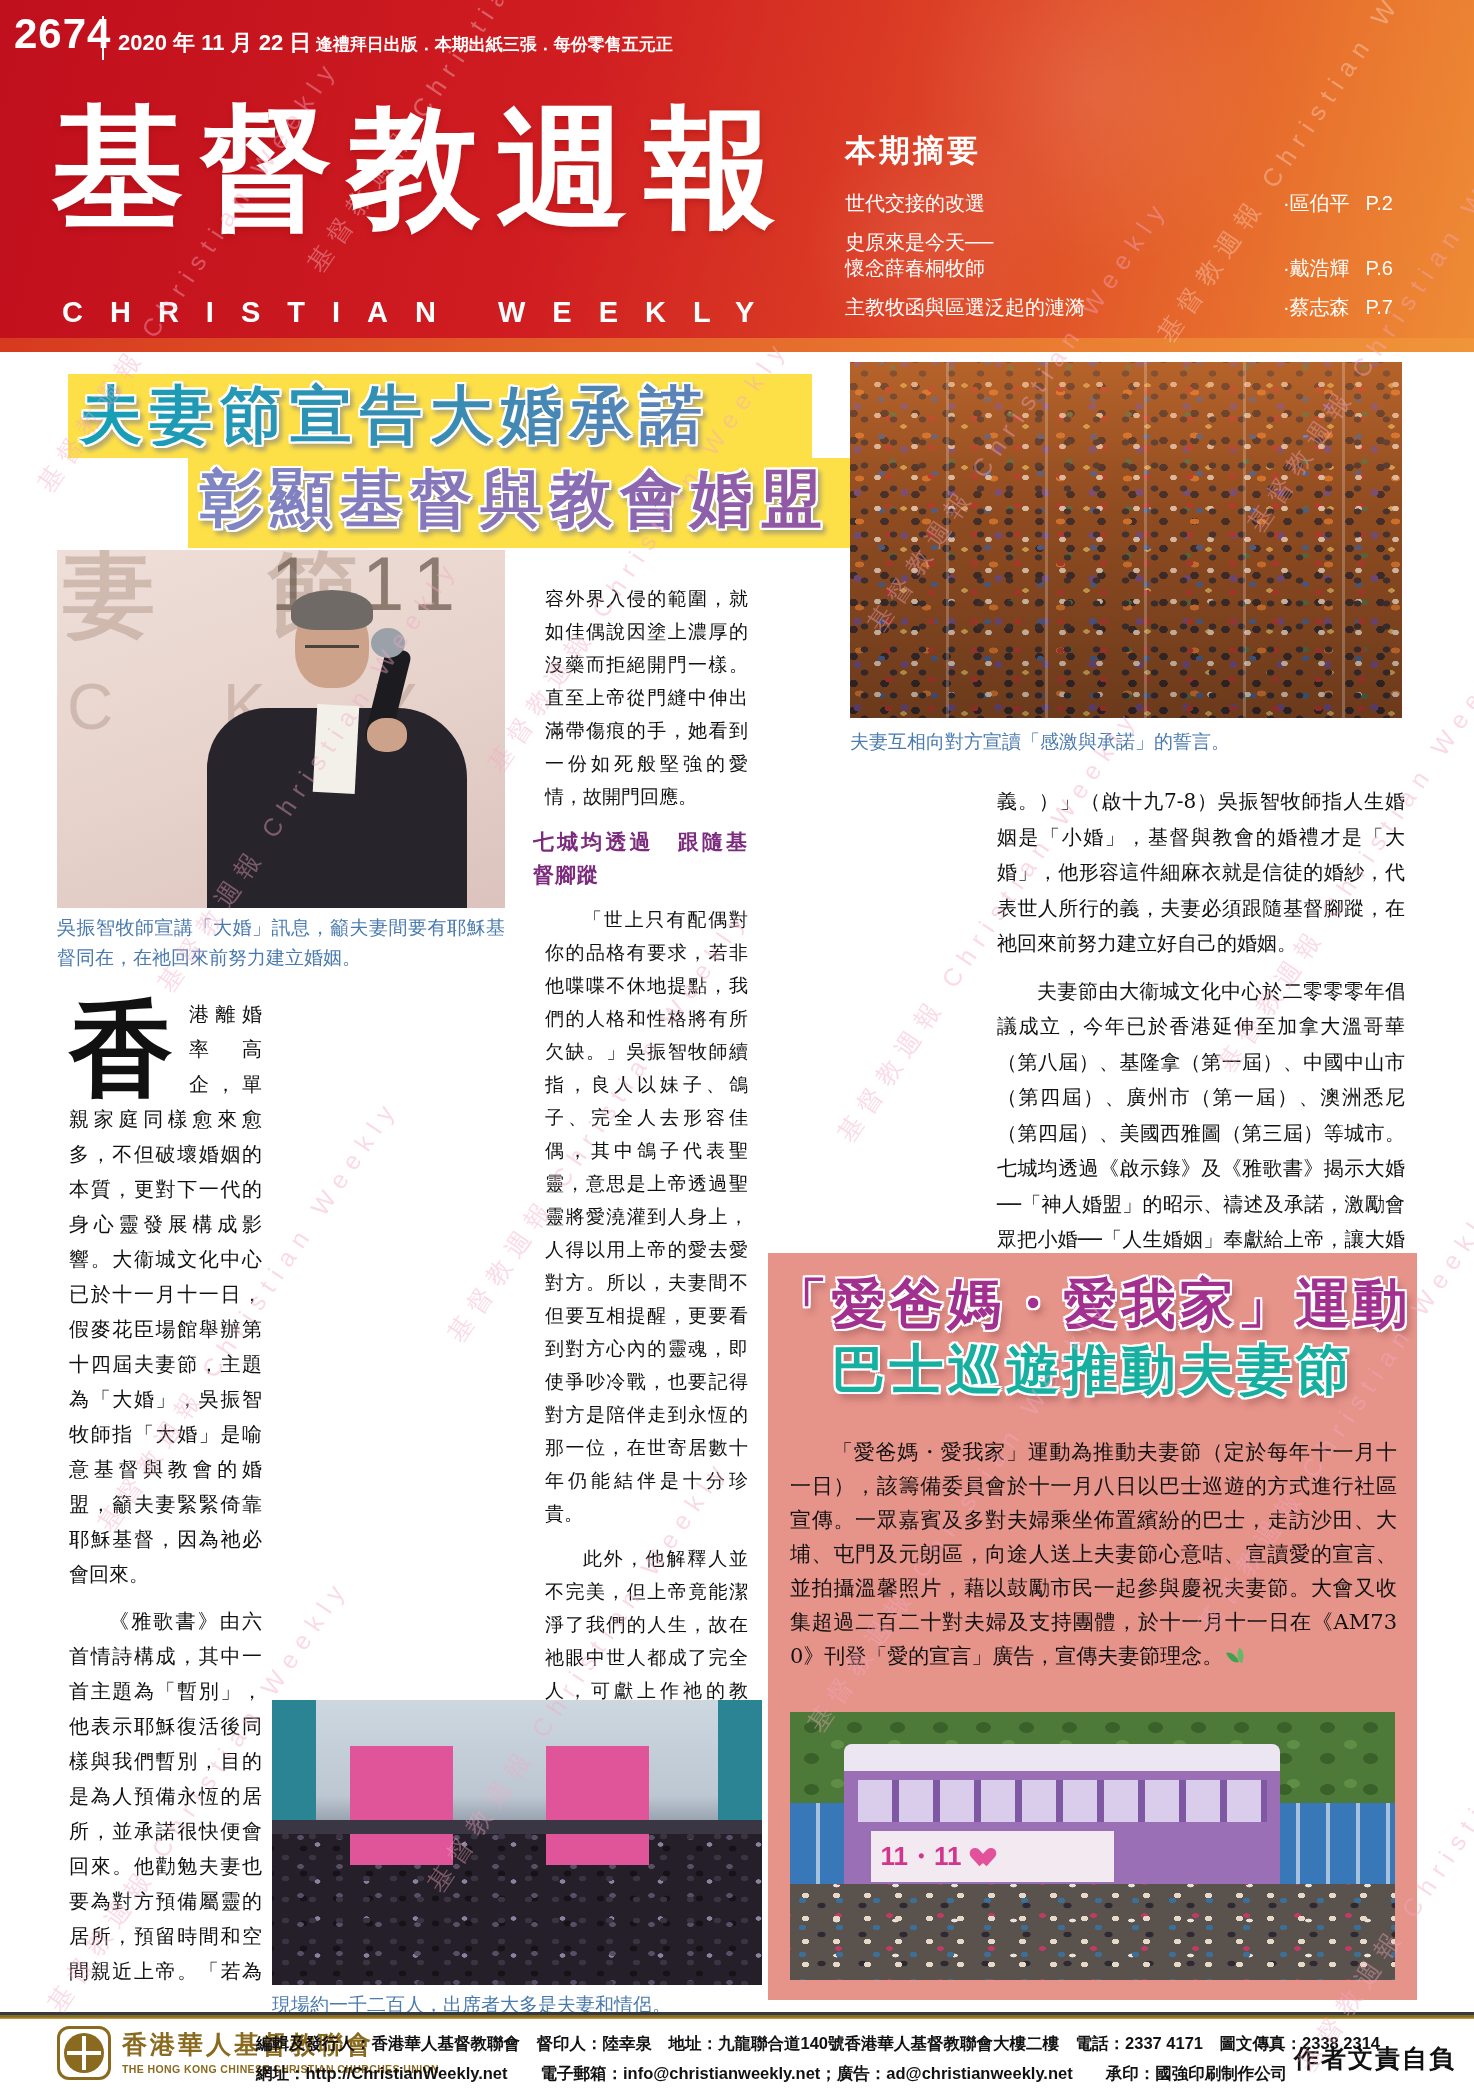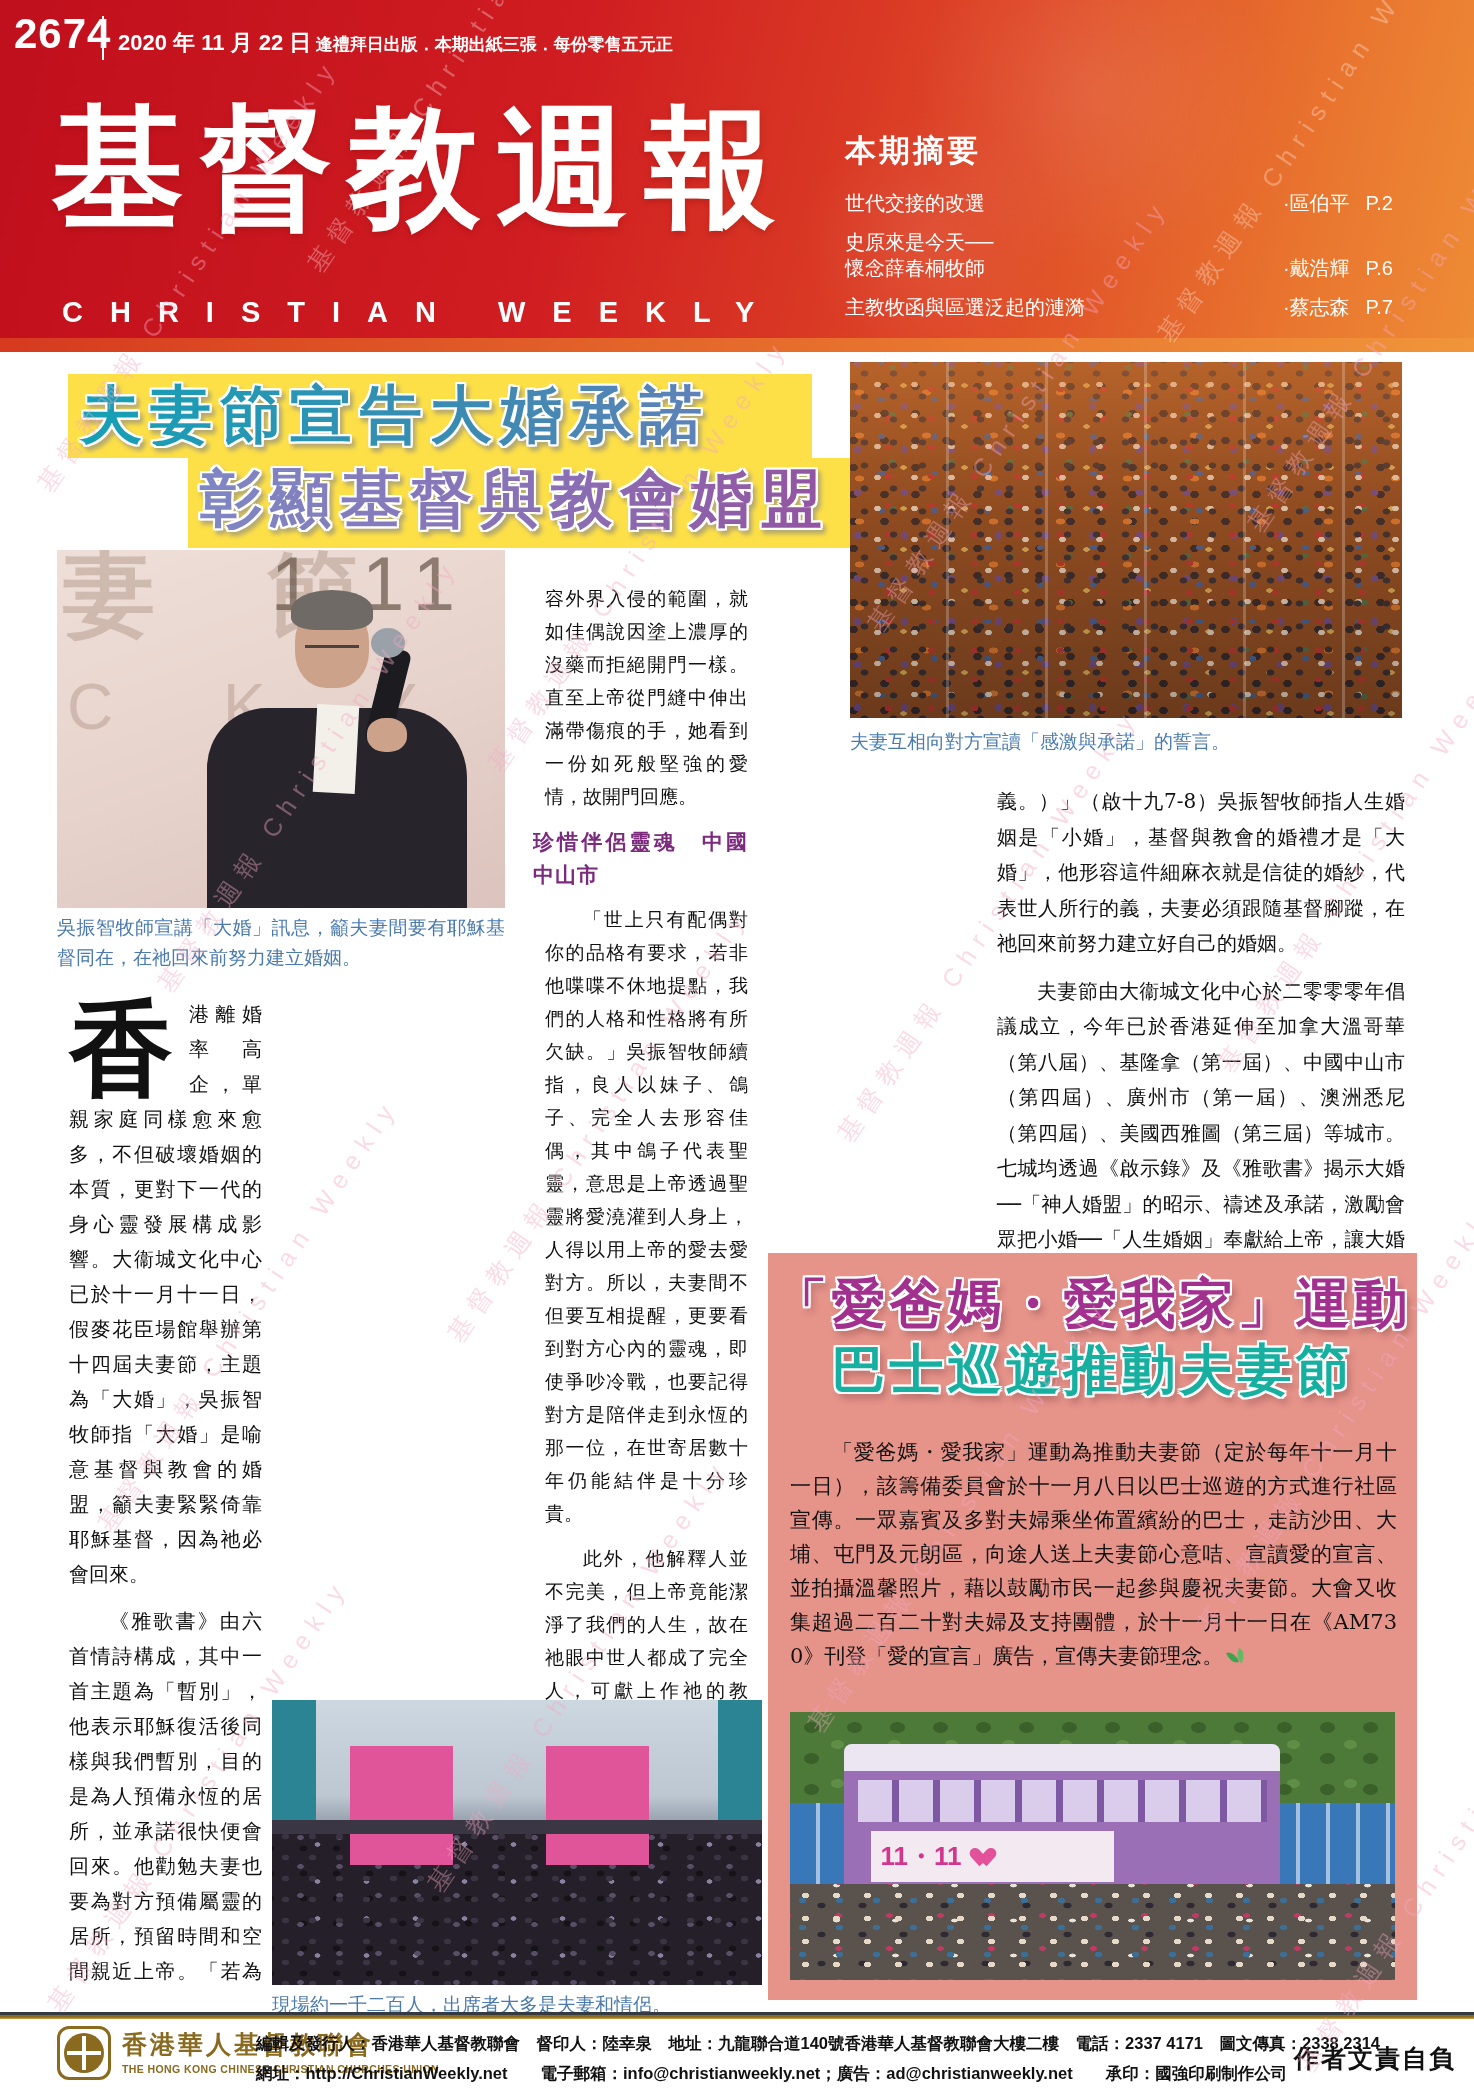--- a/index.html
+++ b/index.html
@@ -271,21 +271,21 @@
   <div class="body-col" id="left-col">
     <div class="col-spacer"></div>
     <p class="noindent"><span id="dropcap">香</span><span>港離婚率高企，單親家庭同樣愈來愈多，不但破壞婚姻的本質，更對下一代的身心靈發展構成影響。大衞城文化中心已於十一月十一日，假麥花臣場館舉辦第十四屆夫妻節，主題為「大婚」，吳振智牧師指「大婚」是喻意基督與教會的婚盟，籲夫妻緊緊倚靠耶穌基督，因為祂必會回來。</span></p>
     <p><span>《雅歌書》由六首情詩構成，其中一首主題為「暫別」，他表示耶穌復活後同樣與我們暫別，目的是為人預備永恆的居所，並承諾很快便會回來。他勸勉夫妻也要為對方預備屬靈的居所，預留時間和空間親近上帝。「若為主的緣故，讓祂的愛深化你的人生，你會發現自己將愛伴侶更多，愛情亦會歷久常新。」</span></p>
 
   </div>
 
   <div class="body-col" id="mid-col">
     <div class="col-spacer"></div>
     <p class="noindent"><span>容外界入侵的範圍，就如佳偶說因塗上濃厚的沒藥而拒絕開門一樣。直至上帝從門縫中伸出滿帶傷痕的手，她看到一份如死般堅強的愛情，故開門回應。</span></p>
-    <p class="subhead">珍惜伴侶靈魂　中國中山市</p>
+    <p class="subhead">七城均透過　跟隨基督腳蹤</p>
     <p><span>「世上只有配偶對你的品格有要求，若非他喋喋不休地提點，我們的人格和性格將有所欠缺。」吳振智牧師續指，良人以妹子、鴿子、完全人去形容佳偶，其中鴿子代表聖靈，意思是上帝透過聖靈將愛澆灌到人身上，人得以用上帝的愛去愛對方。所以，夫妻間不但要互相提醒，更要看到對方心內的靈魂，即使爭吵冷戰，也要記得對方是陪伴走到永恆的那一位，在世寄居數十年仍能結伴是十分珍貴。</span></p>
     <p><span>此外，他解釋人並不完美，但上帝竟能潔淨了我們的人生，故在祂眼中世人都成了完全人，可獻上作祂的教會。「我結婚三十二年，當中有許多軟弱跌倒，但上帝透過太太讓我知道自己是她最愛，不論環境如何也不離不棄。」社會離婚率高企，他認為大部分夫妻間欠缺一位仲裁者，但基督徒間有上帝，聖經真理能引導方向，為婚姻帶來盼望。</span></p>
 
   </div>
 
   <div class="body-col" id="right-col">
     <p class="noindent"><span>義。）」（啟十九7-8）吳振智牧師指人生婚姻是「小婚」，基督與教會的婚禮才是「大婚」，他形容這件細麻衣就是信徒的婚紗，代表世人所行的義，夫妻必須跟隨基督腳蹤，在祂回來前努力建立好自己的婚姻。</span></p>
     <p><span>夫妻節由大衞城文化中心於二零零零年倡議成立，今年已於香港延伸至加拿大溫哥華（第八屆）、基隆拿（第一屆）、中國中山市（第四屆）、廣州市（第一屆）、澳洲悉尼（第四屆）、美國西雅圖（第三屆）等城市。七城均透過《啟示錄》及《雅歌書》揭示大婚──「神人婚盟」的昭示、禱述及承諾，激勵會眾把小婚──「人生婚姻」奉獻給上帝，讓大婚的神聖、貞潔、真愛、尊榮、能力注入小婚。</span><span class="leaf"></span></p>
   </div>
 

